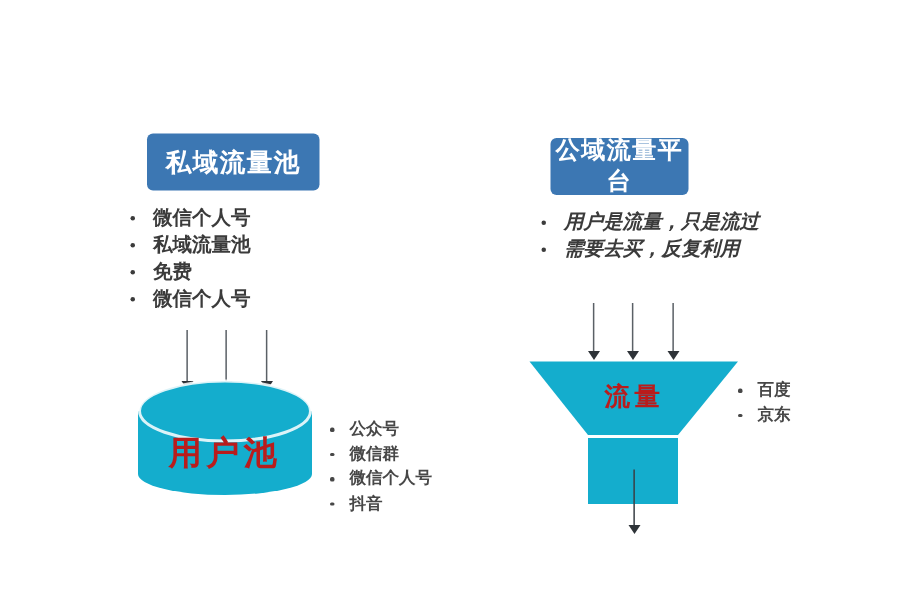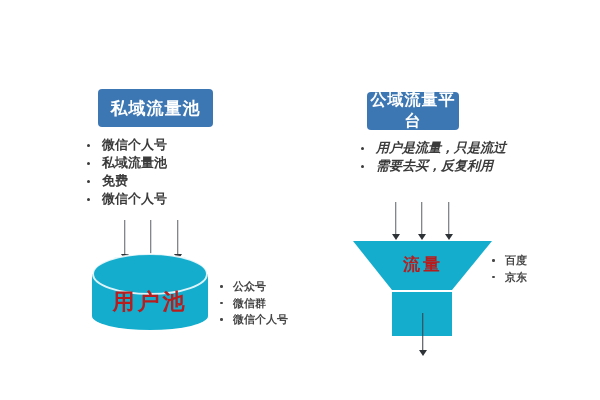--- a/index.html
+++ b/index.html
@@ -94,20 +94,21 @@
   <svg class="shape-svg cylinder-svg" width="120" height="82" viewBox="0 0 120 82">
     <path d="M2,22 L2,64 A58,14 0 0 0 118,64 L118,22 Z" fill="#14adcd"></path>
     <ellipse cx="60" cy="22" rx="57" ry="20" fill="#14adcd" stroke="rgba(255,255,255,0.85)" stroke-width="2"></ellipse>
   </svg>
   <div class="shape-label label-pool">用户池</div>
 
   <ul class="channels channels-left">
     <li>公众号</li>
     <li>微信群</li>
     <li>微信个人号</li>
+    <li>抖音</li>
   </ul>
 
   <div class="header-pill header-right">公域流量平台</div>
 
   <ul class="points points-right">
     <li>用户是流量，只是流过</li>
     <li>需要去买，反复利用</li>
   </ul>
 
   <div class="arrow-down" style="left:391px; top:202px; height:38px;">

